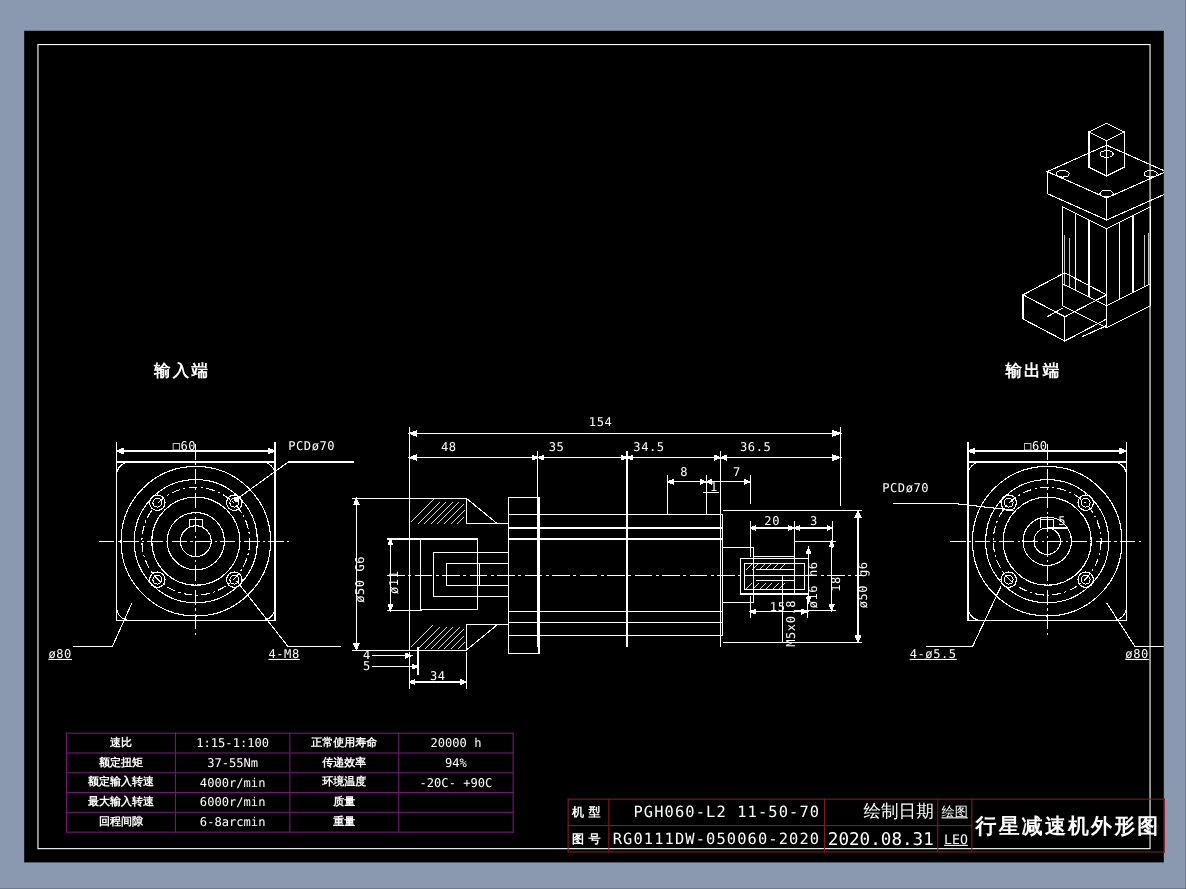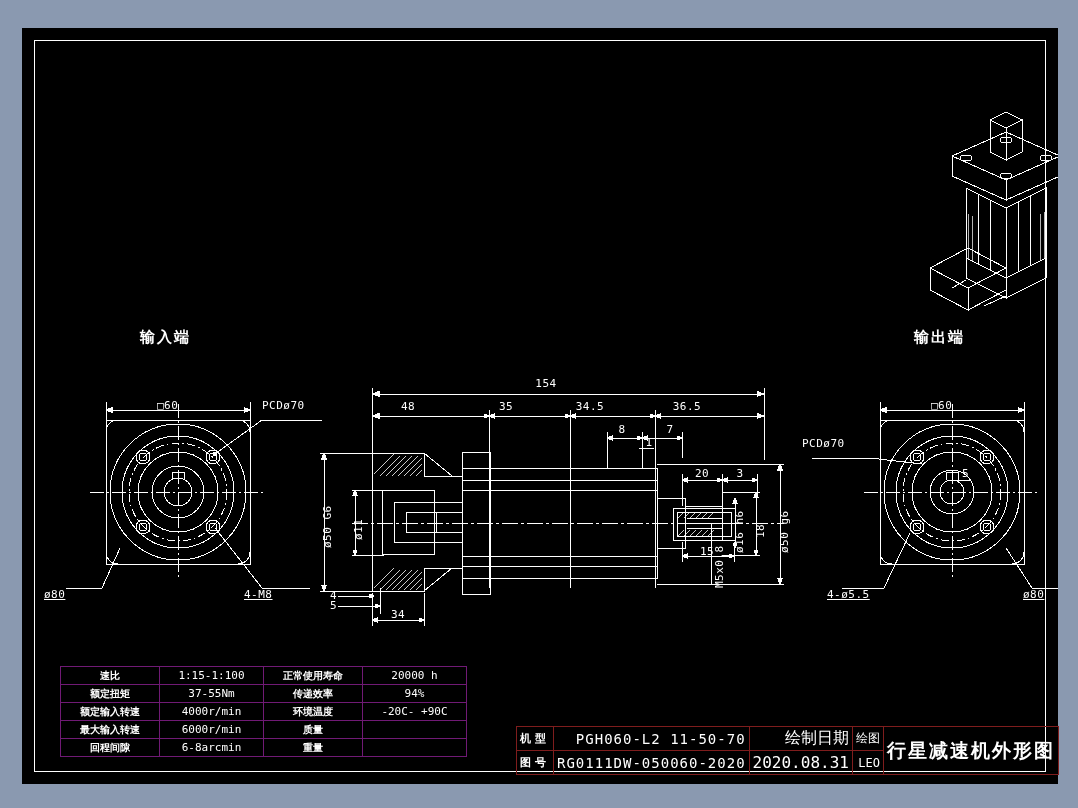--- a/index.html
+++ b/index.html
@@ -62,21 +62,21 @@
     font-size:13px;text-align:right;padding:0 3px;
     font-family:"DejaVu Sans Mono","Liberation Mono",monospace;
     white-space:nowrap;overflow:hidden;
   }
   #title td.k{
     font-family:"DejaVu Sans","Liberation Sans",sans-serif;
     font-weight:bold;font-size:11px;letter-spacing:4px;width:48px;
   }
   #title td.v{width:200px;font-size:14px;letter-spacing:1px;}
   #title td.d{width:62px;font-size:16px;}
-  #title td.p{width:48px;font-size:12px;}
+  #title td.p{width:48px;font-size:12px;text-decoration:underline;}
   #title td.big{
     font-family:"DejaVu Sans","Liberation Sans",sans-serif;
     font-weight:bold;font-size:19px;letter-spacing:2px;width:150px;
   }
 </style>
 </head>
 <body>
 
 <div id="stage">
 

